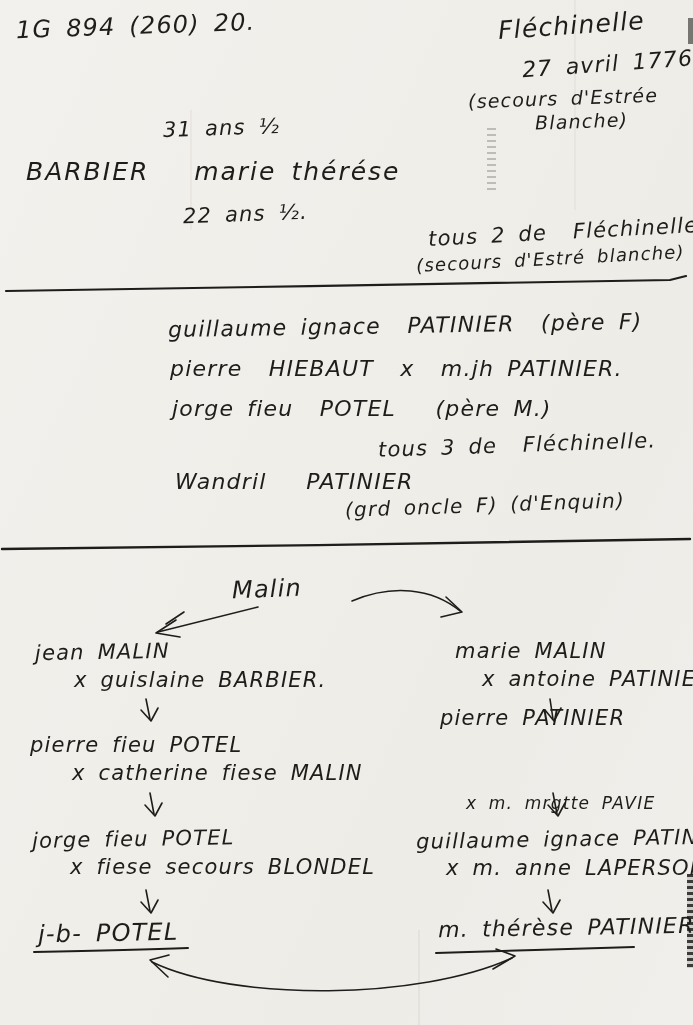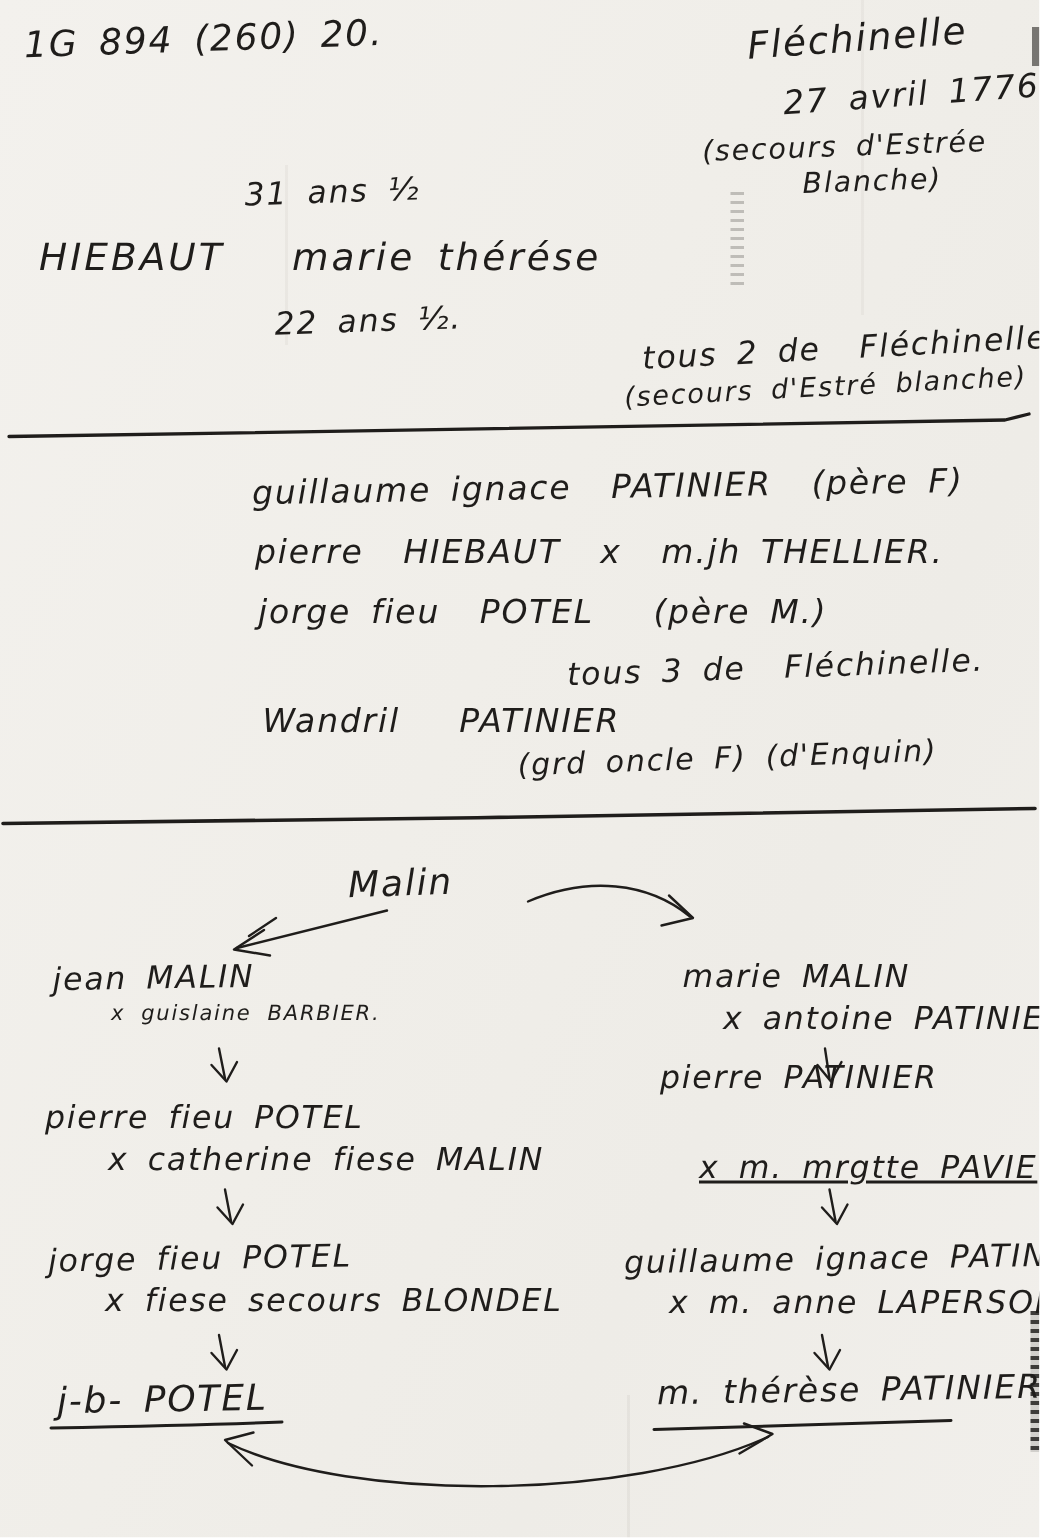--- a/index.html
+++ b/index.html
@@ -45,45 +45,45 @@
 <div class="page">
 
   <div class="hw" style="left:16px;top:13px;font-size:24px;transform:rotate(-2deg);">1G 894 (260) 20.</div>
   <div class="hw" style="left:498px;top:12px;font-size:25px;transform:rotate(-4deg);">Fléchinelle</div>
   <div class="hw" style="left:522px;top:52px;font-size:22px;transform:rotate(-4deg);">27 avril 1776.</div>
   <div class="hw" style="left:468px;top:88px;font-size:19px;transform:rotate(-2deg);">(secours d'Estrée</div>
   <div class="hw" style="left:535px;top:111px;font-size:19px;transform:rotate(-2deg);">Blanche)</div>
   <div class="smudge"></div>
 
   <div class="hw" style="left:163px;top:117px;font-size:21px;transform:rotate(-2deg);">31 ans ½</div>
-  <div class="hw caps" style="left:26px;top:158px;font-size:25px;">HIEBAUT   marie thérése</div>
+  <div class="hw caps" style="left:26px;top:158px;font-size:25px;">BARBIER   marie thérése</div>
   <div class="hw" style="left:183px;top:203px;font-size:21px;transform:rotate(-2deg);">22 ans ½.</div>
   <div class="hw" style="left:428px;top:221px;font-size:21px;transform:rotate(-3deg);">tous 2 de  Fléchinelle</div>
   <div class="hw" style="left:416px;top:249px;font-size:18px;transform:rotate(-3deg);">(secours d'Estré blanche)</div>
 
   <div class="hw" style="left:168px;top:314px;font-size:22px;transform:rotate(-1deg);">guillaume ignace  PATINIER  (père F)</div>
-  <div class="hw" style="left:170px;top:357px;font-size:22px;">pierre  HIEBAUT  x  m.jh THELLIER.</div>
+  <div class="hw" style="left:170px;top:357px;font-size:22px;">pierre  HIEBAUT  x  m.jh PATINIER.</div>
   <div class="hw" style="left:172px;top:397px;font-size:22px;text-align:right;">jorge fieu  POTEL   (père M.)</div>
   <div class="hw" style="left:378px;top:434px;font-size:21px;transform:rotate(-2deg);">tous 3 de  Fléchinelle.</div>
   <div class="hw" style="left:175px;top:470px;font-size:22px;">Wandril   PATINIER</div>
   <div class="hw" style="left:345px;top:494px;font-size:20px;transform:rotate(-2deg);">(grd oncle F) (d'Enquin)</div>
 
   <div class="hw" style="left:232px;top:576px;font-size:24px;transform:rotate(-2deg);">Malin</div>
 
   <div class="hw" style="left:35px;top:641px;font-size:21px;transform:rotate(-1deg);">jean MALIN</div>
-  <div class="hw" style="left:74px;top:669px;font-size:14px;">x guislaine BARBIER.</div>
+  <div class="hw" style="left:74px;top:669px;font-size:21px;">x guislaine BARBIER.</div>
   <div class="hw" style="left:30px;top:734px;font-size:21px;">pierre fieu POTEL</div>
   <div class="hw" style="left:72px;top:762px;font-size:21px;text-align:center;">x catherine fiese MALIN</div>
   <div class="hw" style="left:32px;top:828px;font-size:21px;transform:rotate(-1deg);">jorge fieu POTEL</div>
   <div class="hw" style="left:70px;top:856px;font-size:21px;">x fiese secours BLONDEL</div>
 
   <div class="hw" style="left:455px;top:640px;font-size:21px;font-style:italic;">marie MALIN</div>
   <div class="hw" style="left:482px;top:668px;font-size:21px;">x antoine PATINIER</div>
   <div class="hw" style="left:440px;top:707px;font-size:21px;text-align:right;">pierre PATINIER</div>
-  <div class="hw" style="left:466px;top:767px;font-size:21px;text-decoration:underline;">x m. mrgtte PAVIE</div>
+  <div class="hw" style="left:466px;top:794px;font-size:17px;">x m. mrgtte PAVIE</div>
   <div class="hw" style="left:416px;top:828px;font-size:21px;transform:rotate(-1deg);">guillaume ignace PATINIER</div>
   <div class="hw" style="left:446px;top:857px;font-size:21px;">x m. anne LAPERSONNE</div>
 
   <div class="hw" style="left:38px;top:920px;font-size:24px;transform:rotate(-1deg);">j-b- POTEL</div>
   <div class="hw" style="left:438px;top:916px;font-size:22px;transform:rotate(-1deg);">m. thérèse PATINIER</div>
 
   <svg class="overlay" width="693" height="1025" viewBox="0 0 693 1025">
     <g stroke="#1f1d1b" fill="none" stroke-linecap="round" stroke-linejoin="round">
 
       <path d="M6,291 C 200,288 500,283 670,280 L 686,276" stroke-width="2.2"></path>

